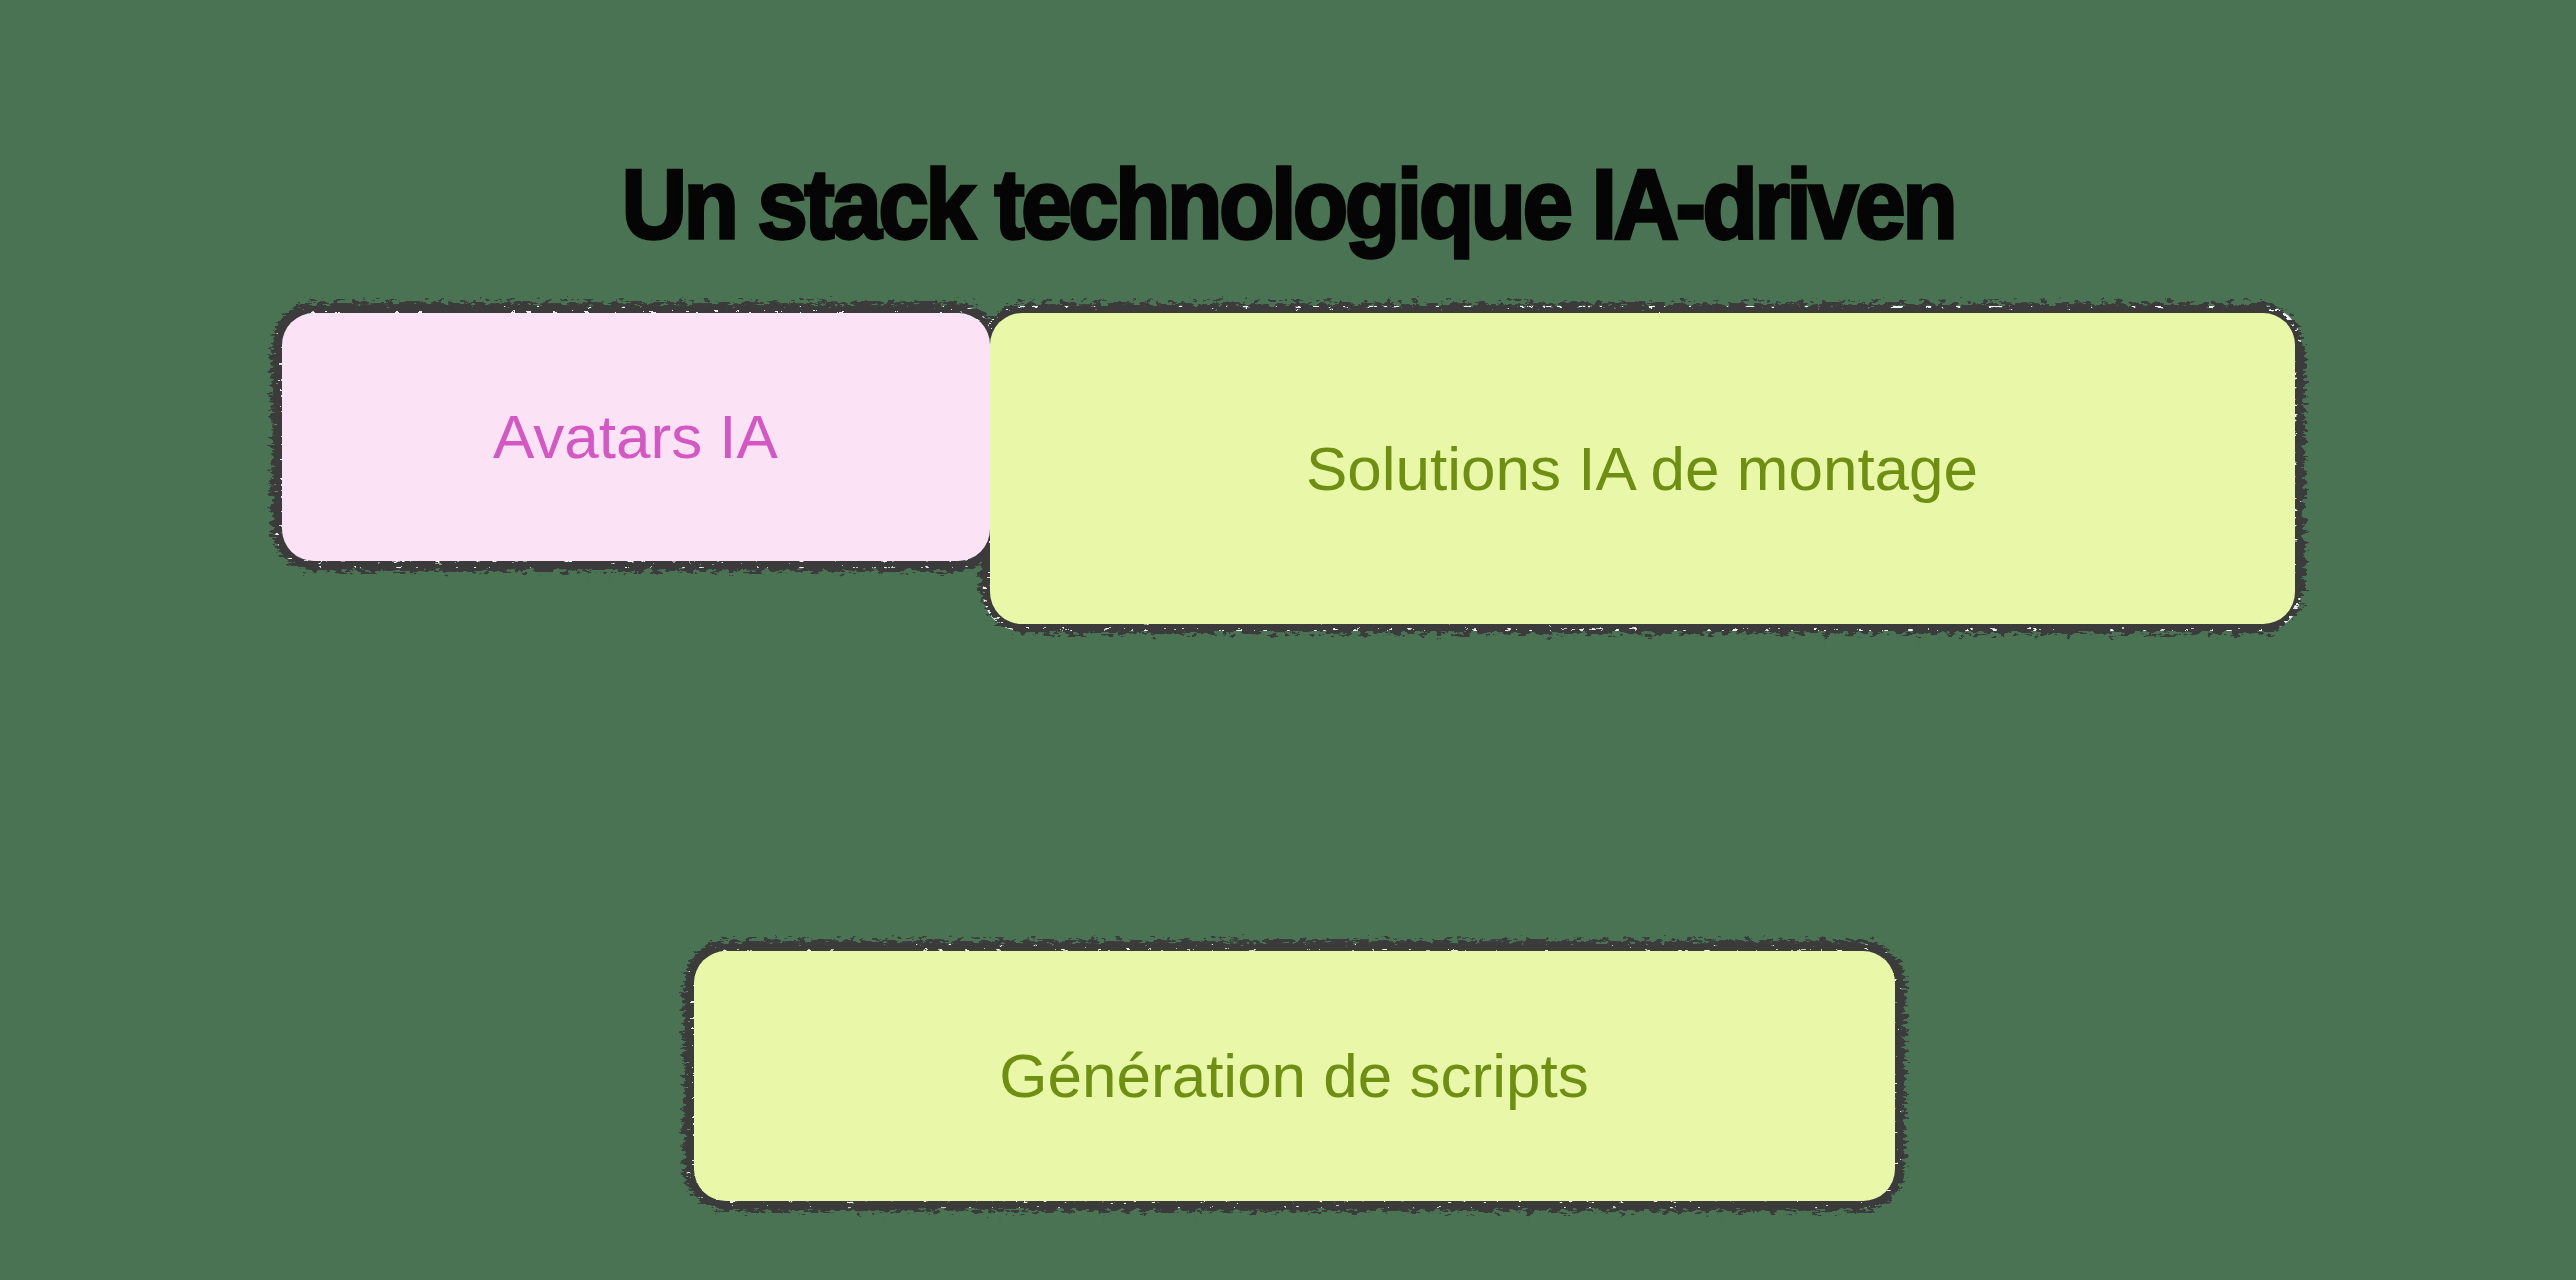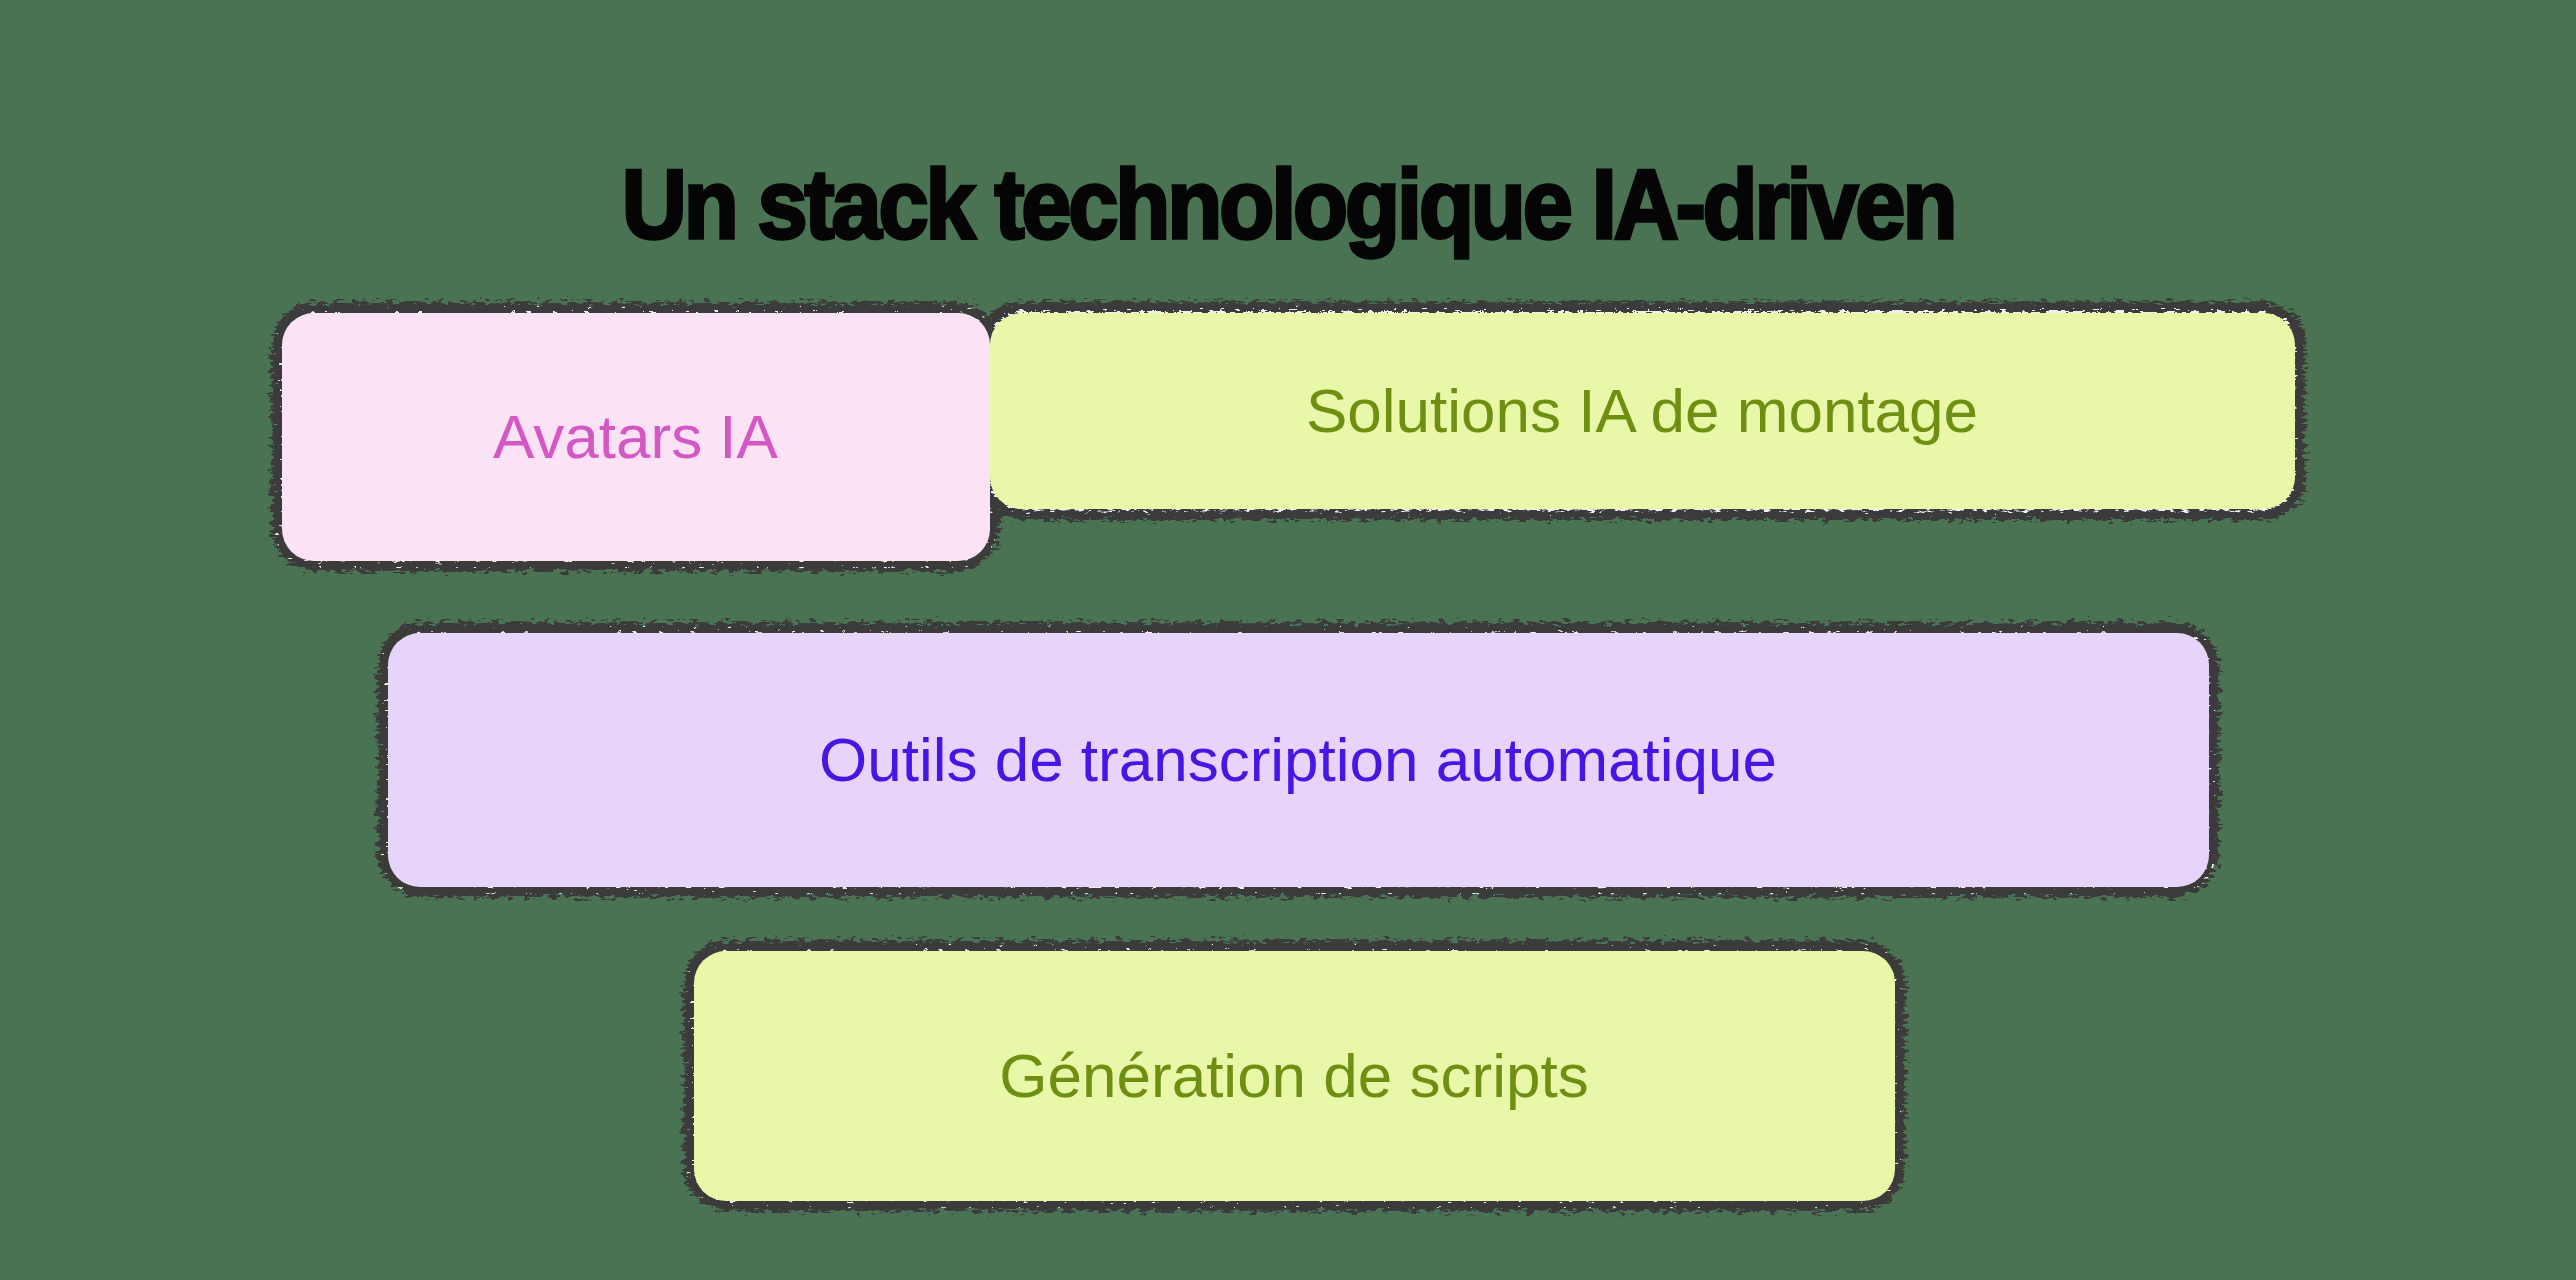--- a/index.html
+++ b/index.html
@@ -102,21 +102,21 @@
     font-family: "Liberation Sans", sans-serif;
     font-weight: 400;
     font-size: 62px;
     line-height: 1;
     letter-spacing: 0px;
     white-space: nowrap;
   }
 
   
   #card-avatars-ia            { width: 708px; height: 248px; }
-  #card-solutions-ia-montage  { width: 1305px; height: 196px; }
+  #card-solutions-ia-montage  { width: 1305px; height: 311px; }
   #card-transcription         { width: 1821px; height: 254px; }
   #card-generation-scripts    { width: 1201px; height: 250px; }
 
   
   #row-2 .card { margin-left: 20px; }
   #row-3 .card { margin-left: 12px; }
 
   .sr-defs { position: absolute; width: 0; height: 0; overflow: hidden; }
 </style>
 </head>
@@ -150,32 +150,20 @@
       <div class="ring"></div>
       <div class="fill" style="background:#e9f7a8"></div>
       <svg class="sketch" viewBox="0 0 1989 414" preserveAspectRatio="none">
         <rect x="16" y="16" width="1957" height="382" rx="58" ry="58" stroke="#3b3b3b"></rect>
       </svg>
       <span class="label" style="color:#6f8f12">Solutions IA de montage</span>
     </div>
 
   </div>
 
-  <div class="row" id="row-2">
-
-    <div class="card" id="card-transcription">
-      <div class="ring"></div>
-      <div class="fill" style="background:#e6d4fa"></div>
-      <svg class="sketch" viewBox="0 0 2759 422" preserveAspectRatio="none">
-        <rect x="16" y="16" width="2727" height="390" rx="58" ry="58" stroke="#3b3b3b"></rect>
-      </svg>
-      <span class="label" style="color:#4715e4">Outils de transcription automatique</span>
-    </div>
-
-  </div>
 
   <div class="row" id="row-3">
 
     <div class="card" id="card-generation-scripts">
       <div class="ring"></div>
       <div class="fill" style="background:#e9f7a8"></div>
       <svg class="sketch" viewBox="0 0 1834 416" preserveAspectRatio="none">
         <rect x="16" y="16" width="1802" height="384" rx="58" ry="58" stroke="#3b3b3b"></rect>
       </svg>
       <span class="label" style="color:#6f8f12">Génération de scripts</span>

